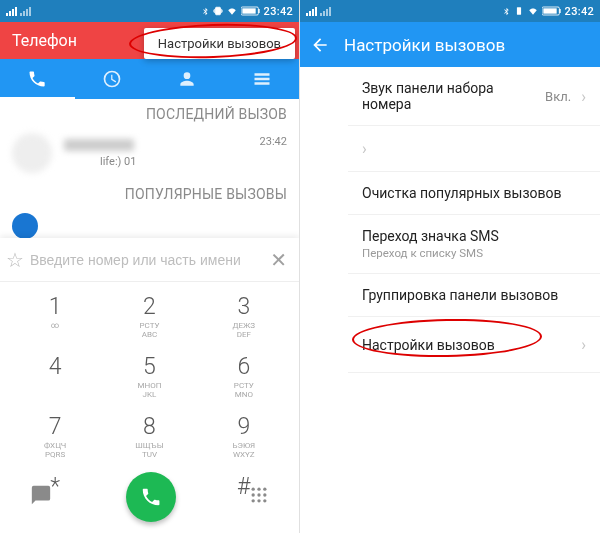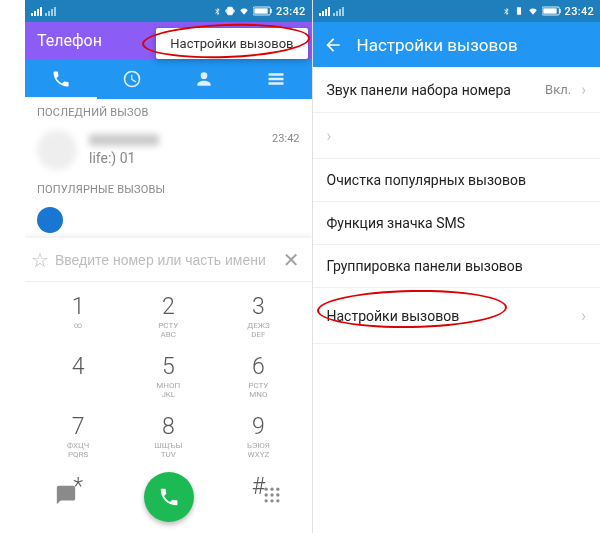--- a/index.html
+++ b/index.html
@@ -1,38 +1,38 @@
 <!DOCTYPE html>
 <html><head>
 <meta charset="utf-8">
 <style>
   * { box-sizing: border-box; margin: 0; padding: 0; }
   body { font-family: Roboto, Arial, sans-serif; background: #fff; }
-  .canvas { width: 600px; height: 533px; display: flex; background: #fff; padding-left: 25px; }
+  .canvas { width: 600px; height: 533px; display: flex; background: #fff; }
   .phone { width: 300px; height: 533px; position: relative; background: #fff; overflow: hidden; }
   .phone.left { border-right: 1px solid #e0e0e0; }
 
   
   .statusbar {
     height: 22px; background: #1f7fbd; color: #fff; display: flex;
     align-items: center; justify-content: space-between; padding: 0 6px;
     font-size: 11px;
   }
   .sb-left, .sb-right { display: flex; align-items: center; gap: 3px; }
   .signal { display: inline-flex; align-items: flex-end; gap: 1px; height: 10px; }
   .signal span { width: 2px; background: #fff; display: inline-block; }
   .signal span:nth-child(1){height:3px;} .signal span:nth-child(2){height:5px;}
   .signal span:nth-child(3){height:7px;} .signal span:nth-child(4){height:9px;}
   .signal.dim span { background: rgba(255,255,255,0.6); }
   .wifi-ic, .bt-ic, .batt-ic { fill: #fff; }
   .sb-time { font-weight: 500; letter-spacing: 0.3px; }
 
   
   .appbar-left {
-    height: 37px; background: #8b5cf6; color: #fff; display: flex;
+    height: 37px; background: #ef4444; color: #fff; display: flex;
     align-items: center; padding-left: 12px; position: relative;
   }
   .appbar-title { font-size: 16px; font-weight: 400; }
   .popup {
     position: absolute; right: 4px; top: 6px; background: #fff; color: #333;
     border-radius: 2px; box-shadow: 0 2px 6px rgba(0,0,0,0.25);
     padding: 8px 14px; font-size: 13px; z-index: 3;
   }
   .popup-highlight {
     position: absolute; right: -2px; top: -4px; width: 168px; height: 34px;
@@ -43,30 +43,30 @@
   .tabs {
     height: 40px; background: #2196f3; display: flex; align-items: center;
     justify-content: space-around; position: relative;
   }
   .tab { width: 25%; height: 100%; display: flex; align-items: center; justify-content: center; }
   .tab svg { fill: #fff; opacity: 0.85; }
   .tab.active svg { opacity: 1; }
   .tab-indicator { position: absolute; bottom: 0; left: 0; width: 25%; height: 2px; background: #fff; }
 
   .section-title {
-    font-size: 11px; color: #8a8a8a; padding: 7px 12px 5px; letter-spacing: 0.2px;
+    font-size: 14px; color: #8a8a8a; padding: 7px 12px 5px; letter-spacing: 0.2px; text-align: right;
   }
   .call-row { display: flex; align-items: center; padding: 6px 12px 6px 12px; }
   .blur-avatar {
     width: 40px; height: 40px; border-radius: 50%; background: #eee;
     filter: blur(3px); margin-right: 12px; flex: 0 0 40px;
   }
   .blur-text { flex: 1; }
   .blur-line1 { width: 70px; height: 12px; background: #ccc; filter: blur(3px); border-radius: 2px; margin-bottom: 4px; }
-  .subtext { font-size: 14px; color: #888; }
+  .subtext { font-size: 11px; color: #888; margin-left: 36px; }
   .rowtime { font-size: 11px; color: #888; align-self: flex-start; margin-top: 2px; }
 
   .pop-row { display: flex; align-items: center; padding: 6px 12px 2px; }
   .pop-avatar { width: 26px; height: 26px; border-radius: 50%; background: #1976d2; margin-right: 10px; }
 
   
   .dialer {
     position: absolute; left: 0; right: 0; bottom: 0; height: 295px;
     background: #fff; box-shadow: 0 -2px 6px rgba(0,0,0,0.08);
   }
@@ -103,21 +103,21 @@
   
   .appbar-right {
     height: 45px; background: #2196f3; color: #fff; display: flex; align-items: center; padding: 0 10px;
   }
   .back-arrow { fill: #fff; margin-right: 14px; }
   .appbar-right .title { font-size: 17px; font-weight: 400; }
 
   .settings-list { }
   .setting-row {
     padding: 13px 14px 13px 14px; border-bottom: 1px solid #f0f0f0;
-    display: flex; align-items: center; position: relative;
+    display: flex; align-items: center; position: relative; margin-left: 48px;
   }
   .setting-row .label { font-size: 14px; color: #222; flex: 1; }
   .setting-row .secondary { font-size: 11.5px; color: #9a9a9a; margin-top: 2px; }
   .two-line { display: block; }
   .value-right { font-size: 13px; color: #8a8a8a; margin-right: 10px; }
   .chev { color: #c6c6c6; font-size: 16px; }
 
   .row-highlight {
     position: absolute; left: 4px; top: 2px; width: 190px; height: 38px;
     border: 2px solid #d00; border-radius: 50%; pointer-events: none;
@@ -370,21 +370,22 @@
       <div class="setting-row">
         <span class="chev">›</span>
       </div>
 
       <div class="setting-row">
         <span class="label">Очистка популярных вызовов</span>
       </div>
 
       <div class="setting-row">
         <div class="two-line">
-          <div class="label">Функция значка SMS</div>
+          <div class="label">Переход значка SMS</div>
+          <div class="secondary">Переход к списку SMS</div>
         </div>
       </div>
 
       <div class="setting-row">
         <div class="two-line">
           <div class="label">Группировка панели вызовов</div>
         </div>
       </div>
 
       <div class="setting-row" style="padding-top:18px;padding-bottom:18px;">

